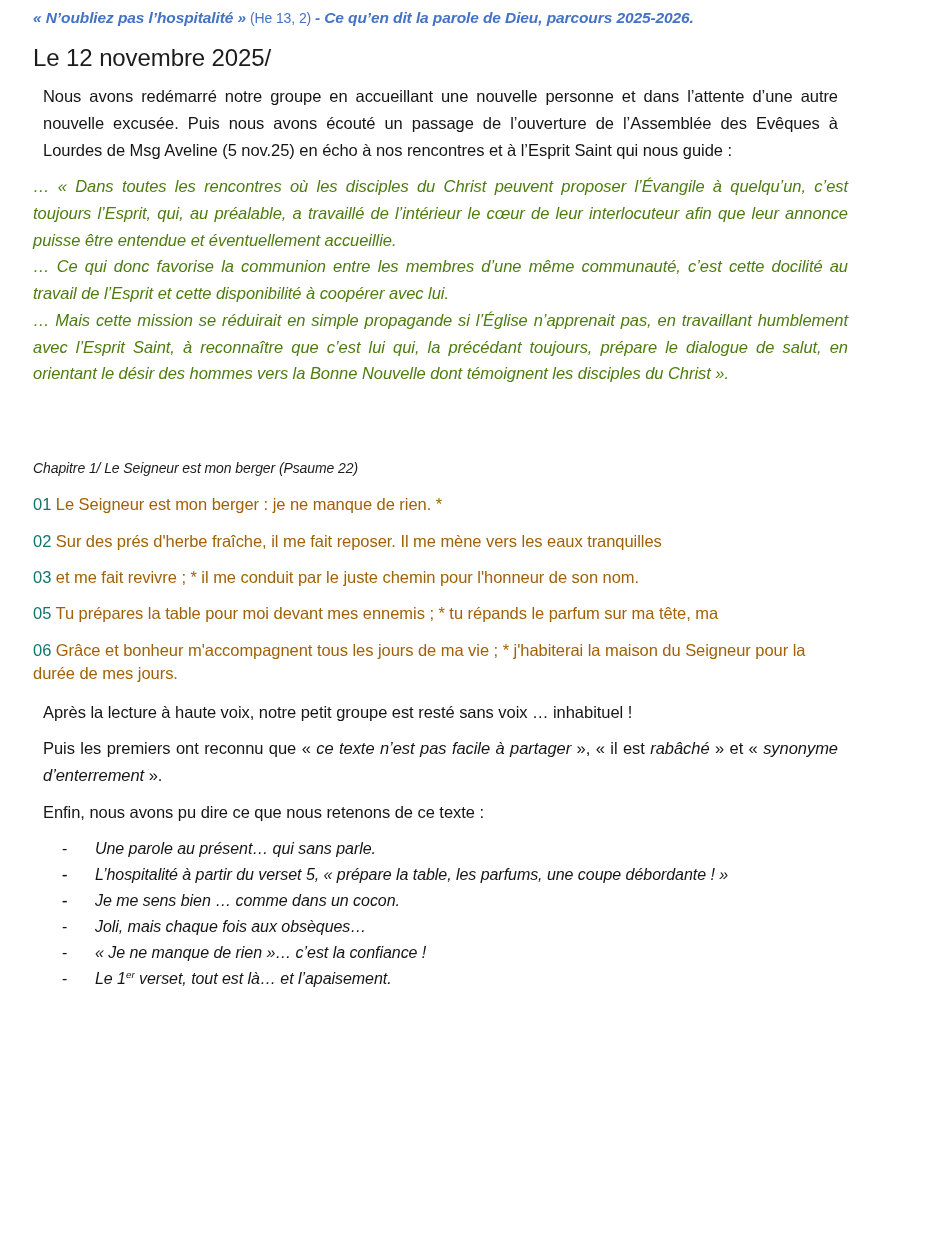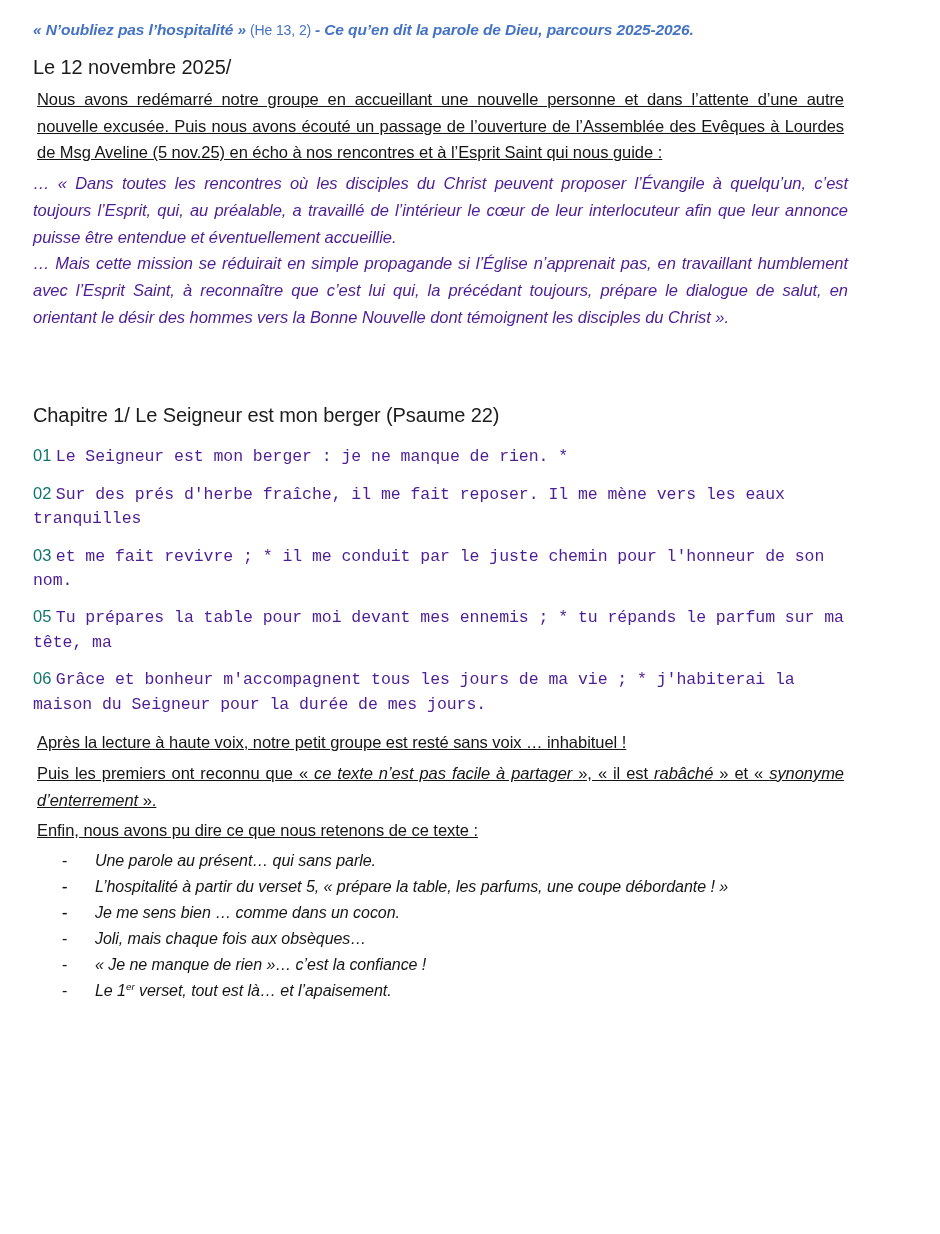--- a/index.html
+++ b/index.html
@@ -11,21 +11,21 @@
     width: 940px;
     min-height: 1234px;
     font-family: "Liberation Sans", "DejaVu Sans", sans-serif;
     color: #1a1a1a;
     -webkit-font-smoothing: antialiased;
   }
   .page {
     width: 940px;
     min-height: 1234px;
     box-sizing: border-box;
-    padding: 20px 92px 10px 33px;
+    padding: 8px 92px 10px 33px;
     position: relative;
   }
 
   
   .doc-header {
     color: #4472c4;
     font-size: 15.5px;
     line-height: 1.28;
     font-weight: bold;
     font-style: italic;
@@ -33,77 +33,76 @@
     letter-spacing: -0.1px;
   }
   .doc-header .ref {
     font-weight: normal;
     font-style: normal;
     font-size: 14px;
   }
 
   
   h2.section-title {
-    font-size: 20px;
+    font-size: 24px;
     font-weight: normal;
     color: #1c1c1c;
     margin: 0 0 6px 0;
     line-height: 1.3;
     letter-spacing: -0.1px;
   }
   h2.chapter-title {
-    font-size: 20px;
+    font-size: 14px;
     font-weight: normal;
     color: #1c1c1c;
     margin: 0 0 16px 0;
     line-height: 1.3;
     letter-spacing: -0.1px;
+    font-style: italic;
   }
 
   
   p.body {
     font-size: 16.5px;
     line-height: 1.62;
-    margin: 4px;
+    margin: 10px;
     text-align: justify;
     color: #151515;
     letter-spacing: -0.05px;
-    text-decoration: underline;
   }
   p.body.left {
     text-align: left;
   }
   p.quote {
     font-size: 16.5px;
     line-height: 1.62;
     margin: 0;
     text-align: justify;
     font-style: italic;
-    color: #4c1d95;
+    color: #4d7c0f;
     letter-spacing: -0.05px;
   }
 
   .spacer-lg { height: 72px; }
   .spacer-md { height: 18px; }
 
   
   .verse {
     font-size: 16.5px;
     line-height: 1.42;
     margin: 0 0 13px 0;
     color: #3b3b3b;
     text-align: left;
     letter-spacing: -0.05px;
   }
   .verse .num {
     color: #0f766e;
   }
   .verse .vtext {
-    color: #4c1d95;
-    font-family: Liberation Mono, monospace;
+    color: #a16207;
   }
 
   
   ul.dash-list {
     list-style: none;
     margin: 0;
     padding: 0;
   }
   ul.dash-list li {
     position: relative;
@@ -134,20 +133,21 @@
 
   <p class="doc-header">
     <span>« N’oubliez pas l’hospitalité »</span><span class="ref"> (He 13, 2) </span><span>- Ce qu’en dit la parole de Dieu, parcours 2025-2026.</span>
   </p>
 
   <h2 class="section-title">Le 12 novembre 2025/</h2>
 
   <p class="body">Nous avons redémarré notre groupe en accueillant une nouvelle personne et dans l’attente d’une autre nouvelle excusée. Puis nous avons écouté un passage de l’ouverture de l’Assemblée des Evêques à Lourdes de Msg Aveline (5 nov.25) en écho à nos rencontres et à l’Esprit Saint qui nous guide :</p>
 
   <p class="quote">… « Dans toutes les rencontres où les disciples du Christ peuvent proposer l’Évangile à quelqu’un, c’est toujours l’Esprit, qui, au préalable, a travaillé de l’intérieur le cœur de leur interlocuteur afin que leur annonce puisse être entendue et éventuellement accueillie.</p>
+  <p class="quote">… Ce qui donc favorise la communion entre les membres d’une même communauté, c’est cette docilité au travail de l’Esprit et cette disponibilité à coopérer avec lui.</p>
   <p class="quote">… Mais cette mission se réduirait en simple propagande si l’Église n’apprenait pas, en travaillant humblement avec l’Esprit Saint, à reconnaître que c’est lui qui, la précédant toujours, prépare le dialogue de salut, en orientant le désir des hommes vers la Bonne Nouvelle dont témoignent les disciples du Christ ».</p>
 
   <div class="spacer-lg"></div>
 
   <h2 class="chapter-title">Chapitre 1/ Le Seigneur est mon berger (Psaume 22)</h2>
 
   <div>
     <p class="verse"><span class="num">01</span> <span class="vtext">Le Seigneur est mon berger : je ne manque de rien. *</span></p>
     <p class="verse"><span class="num">02</span> <span class="vtext">Sur des prés d'herbe fraîche, il me fait reposer. Il me mène vers les eaux tranquilles</span></p>
     <p class="verse"><span class="num">03</span> <span class="vtext">et me fait revivre ; * il me conduit par le juste chemin pour l'honneur de son nom.</span></p>

